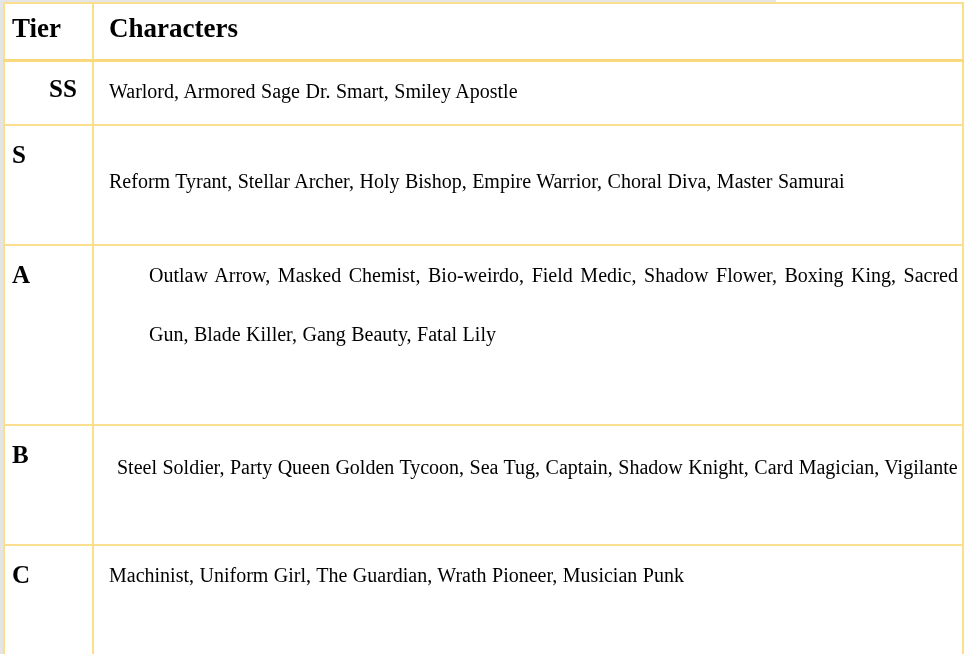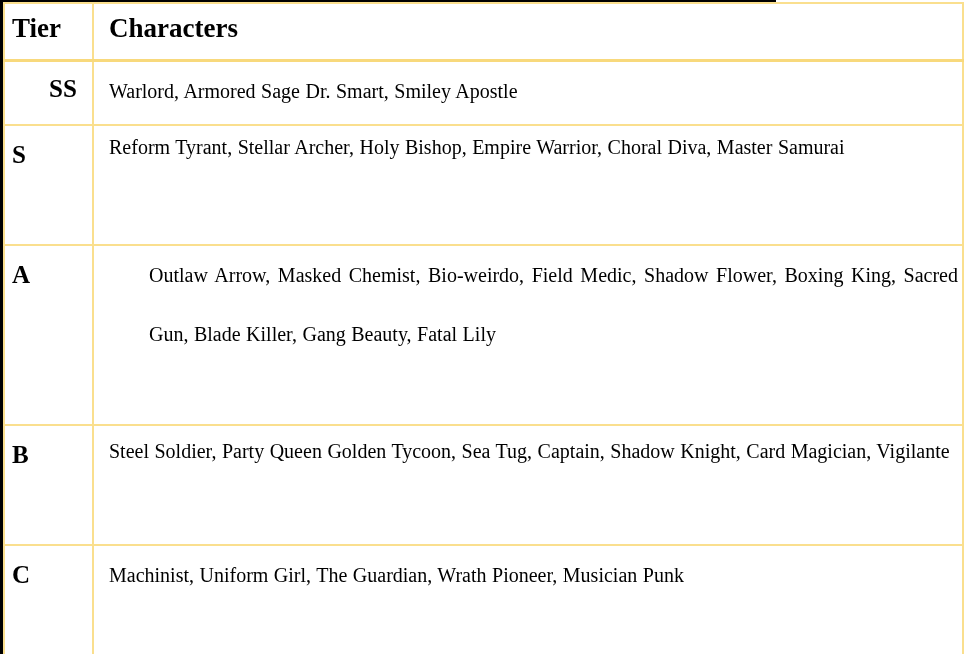--- a/index.html
+++ b/index.html
@@ -13,21 +13,21 @@
     height: 654px;
     overflow: hidden;
     font-family: "Liberation Serif", "DejaVu Serif", serif;
     color: #000000;
   }
 
   .page {
     position: relative;
     width: 776px;
     height: 654px;
-    background: #000000;
+    background: #e5e5e5;
     box-sizing: border-box;
   }
 
   .tier-table {
     position: absolute;
     left: 3px;
     top: 2px;
     width: 959px;
     border-collapse: collapse;
     table-layout: fixed;
@@ -90,23 +90,23 @@
   }
 
   
   tr[data-row="ss"] td { height: 62px; }
   tr[data-row="s"]  td { height: 118px; }
   tr[data-row="a"]  td { height: 178px; }
   tr[data-row="b"]  td { height: 118px; }
   tr[data-row="c"]  td { height: 116px; }
 
   tr[data-row="ss"] .chars-cell-inner { line-height: 34px; padding-top: 12px; }
-  tr[data-row="s"]  .chars-cell-inner { line-height: 43px; padding-top: 0px; }
+  tr[data-row="s"]  .chars-cell-inner { line-height: 79px; padding-top: 16px; }
   tr[data-row="a"]  .chars-cell-inner { line-height: 59px; padding-top: 0px; margin-left: 40px; }
-  tr[data-row="b"]  .chars-cell-inner { line-height: 43px; padding-top: 4px; }
+  tr[data-row="b"]  .chars-cell-inner { line-height: 59px; padding-top: 12px; margin-left: 8px; }
   tr[data-row="c"]  .chars-cell-inner { line-height: 59px; padding-top: 0px; }
 
   tr[data-row="ss"] .tier-cell-inner { padding-top: 12px; padding-left: 44px; }
   tr[data-row="s"]  .tier-cell-inner { padding-top: 14px; }
   tr[data-row="a"]  .tier-cell-inner { padding-top: 14px; }
   tr[data-row="b"]  .tier-cell-inner { padding-top: 14px; }
   tr[data-row="c"]  .tier-cell-inner { padding-top: 14px; }
 </style>
 </head>
 <body>

